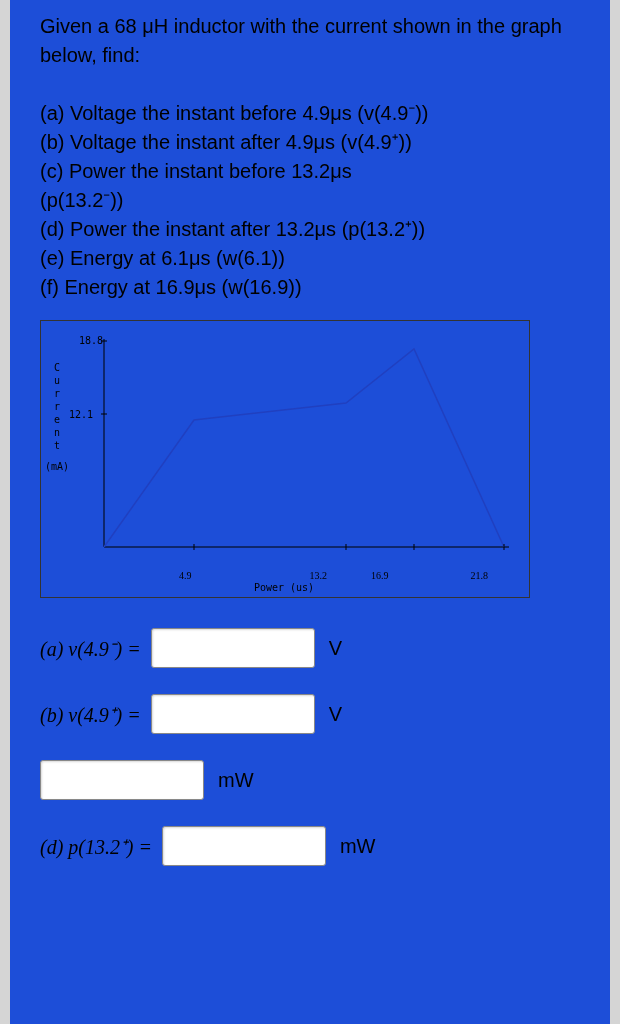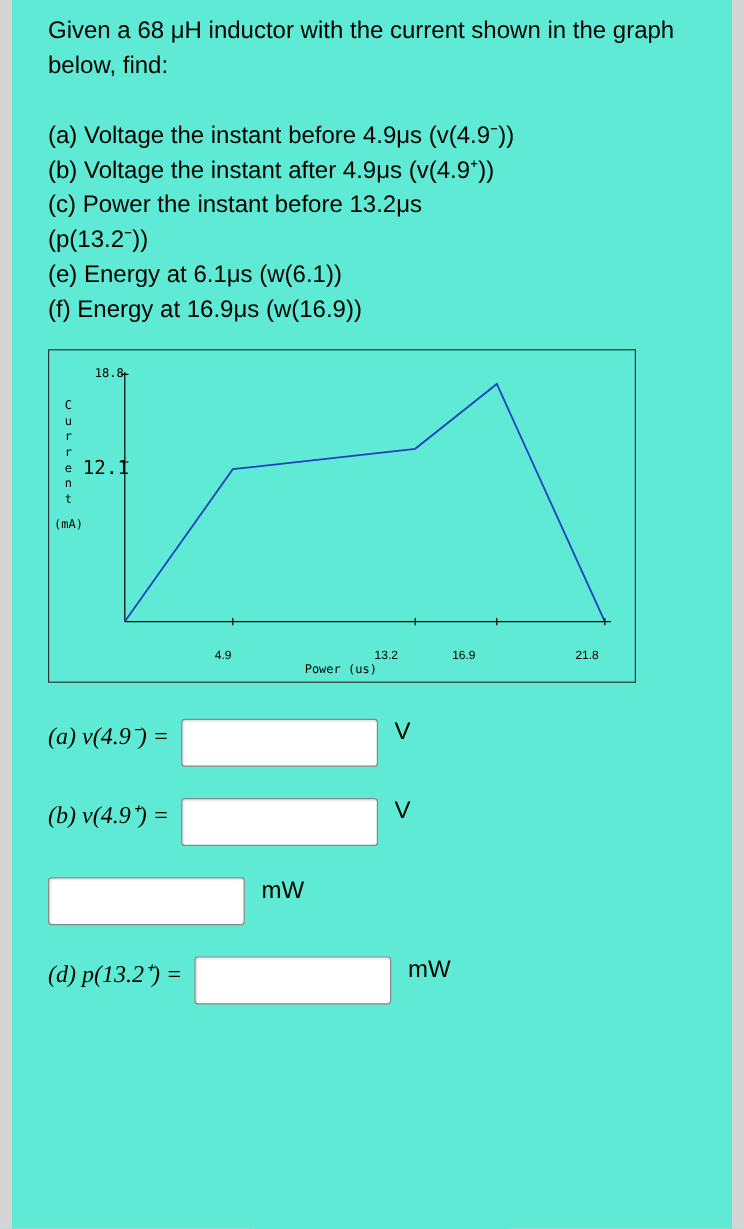--- a/index.html
+++ b/index.html
@@ -3,21 +3,21 @@
 <meta charset="utf-8">
 <style>
   body {
     margin: 0;
     padding: 0;
     font-family: Arial, Helvetica, sans-serif;
     background: #d5d5d5;
     width: 620px;
   }
   .page {
-    background: #5eead4;
+    background: #1d4ed8;
     margin: 0 10px;
     padding: 12px 30px 30px 30px;
     min-height: 1024px;
     box-sizing: border-box;
   }
   .problem-text {
     font-size: 20px;
     line-height: 1.45;
     color: #000;
   }
@@ -41,33 +41,34 @@
   .chart-ylabel {
     position: absolute;
     left: -4px;
     top: 32px;
     font-size: 10px;
     font-family: monospace;
     line-height: 1.3;
   }
   .chart-ylabel div { text-align: center; }
   .y-tick1 { position: absolute; left: 30px; top: 6px; font-size: 10px; font-family: monospace;}
-  .y-tick2 { position: absolute; left: 20px; top: 80px; font-size: 16px; font-family: monospace;}
+  .y-tick2 { position: absolute; left: 20px; top: 80px; font-size: 10px; font-family: monospace;}
   .x-ticks {
     position: absolute; bottom: 8px; left: 55px; right: 0;
-    display: flex; justify-content: space-between;
-    font-size: 10px; font-family: Liberation Sans, sans-serif;
+    display: flex; justify-content: flex-start;
+    font-size: 10px; font-family: Liberation Serif, serif;
     width: 395px;
   }
   .x-label {
     position: absolute; bottom: -4px; left: 50%; transform: translateX(-50%);
     font-size: 10px; font-family: monospace;
   }
   .answer-row {
     display: flex;
+    align-items: center;
     margin: 26px 0;
     font-size: 20px;
   }
   .answer-row .label {
     margin-right: 10px;
   }
   .answer-row input {
     width: 150px;
     height: 34px;
     border: 1px solid #888;
@@ -86,20 +87,21 @@
 
 <div class="page">
 
   <div class="problem-text">
     <div>Given a 68 μH inductor with the current shown in the graph below, find:</div>
     <br>
     <div>(a) Voltage the instant before 4.9μs (v(4.9⁻))</div>
     <div>(b) Voltage the instant after 4.9μs (v(4.9⁺))</div>
     <div>(c) Power the instant before 13.2μs</div>
     <div>(p(13.2⁻))</div>
+    <div>(d) Power the instant after 13.2μs (p(13.2⁺))</div>
     <div>(e) Energy at 6.1μs (w(6.1))</div>
     <div>(f) Energy at 16.9μs (w(16.9))</div>
   </div>
 
   <div class="chart-box">
     <div class="chart-inner">
       <div class="chart-ylabel">
         <div>C</div>
           <div>u</div>
           <div>r</div>

